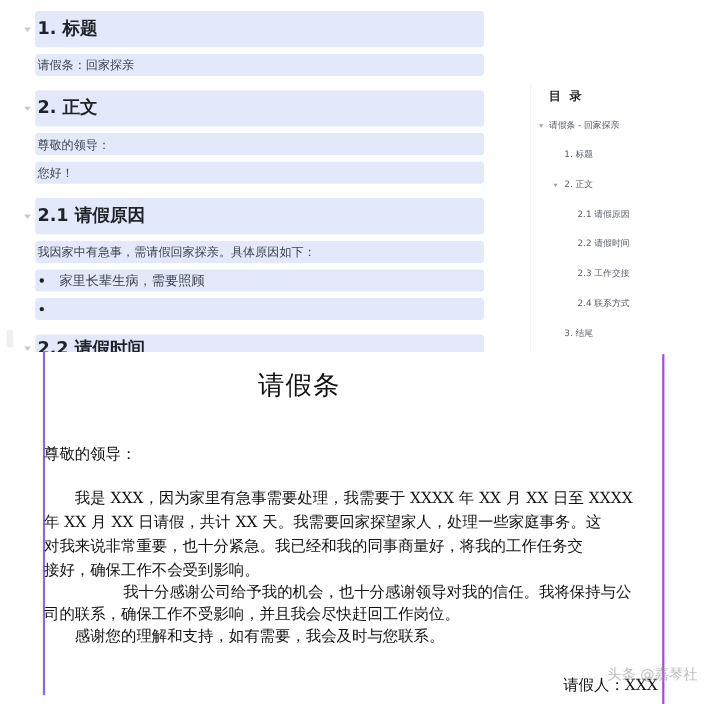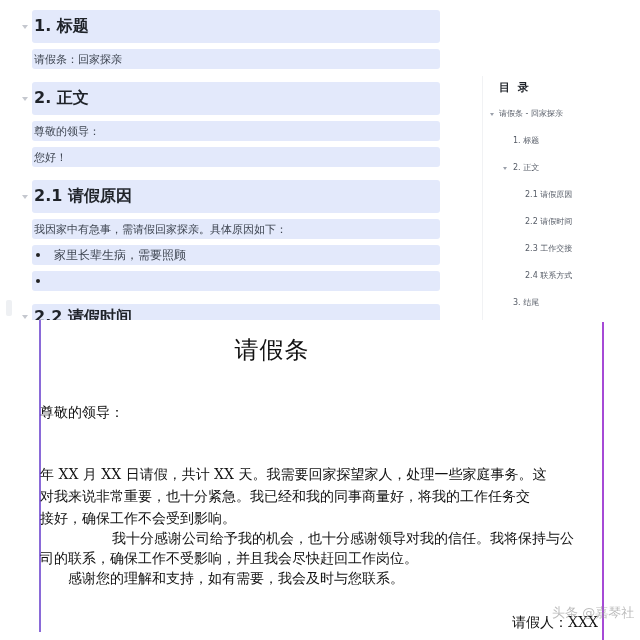--- a/index.html
+++ b/index.html
@@ -101,20 +101,21 @@
     <div class="toc-item" style="left:30px; top:221px;">3. 结尾</div>
     <div class="toc-item" style="left:30px; top:248px;">4. 落款</div>
   </div>
 </div>
 
 <div class="word">
   <div class="vline-l"></div>
   <div class="vline-r"></div>
   <div class="wtitle">请假条</div>
   <div class="wtxt" style="left:40px; top:84px;">尊敬的领导：</div>
+  <div class="wtxt" style="left:40px; top:124px;">　　我是 XXX，因为家里有急事需要处理，我需要于 XXXX 年 XX 月 XX 日至 XXXX</div>
   <div class="wtxt" style="left:40px; top:146px;">年 XX 月 XX 日请假，共计 XX 天。我需要回家探望家人，处理一些家庭事务。这</div>
   <div class="wtxt" style="left:40px; top:168px;">对我来说非常重要，也十分紧急。我已经和我的同事商量好，将我的工作任务交</div>
   <div class="wtxt" style="left:40px; top:190px;">接好，确保工作不会受到影响。</div>
   <div class="wtxt" style="left:40px; top:210px;margin-left:44px;">　　我十分感谢公司给予我的机会，也十分感谢领导对我的信任。我将保持与公</div>
   <div class="wtxt" style="left:40px; top:230px;">司的联系，确保工作不受影响，并且我会尽快赶回工作岗位。</div>
   <div class="wtxt" style="left:40px; top:250px;">　　感谢您的理解和支持，如有需要，我会及时与您联系。</div>
   <div class="wtxt" style="left:512px; top:294px;">请假人：XXX</div>
   <div class="wm">头条 @嘉琴社</div>
 </div>
 

